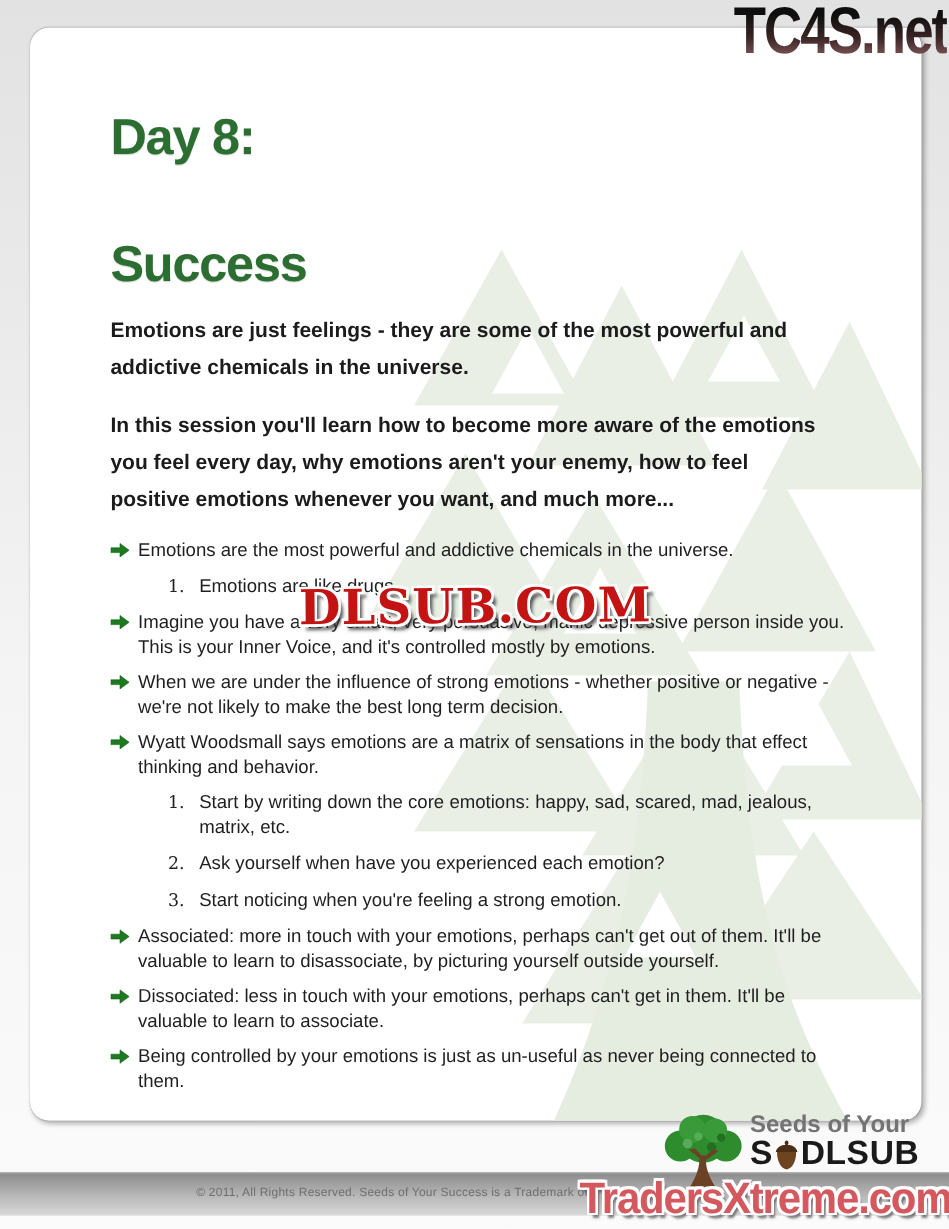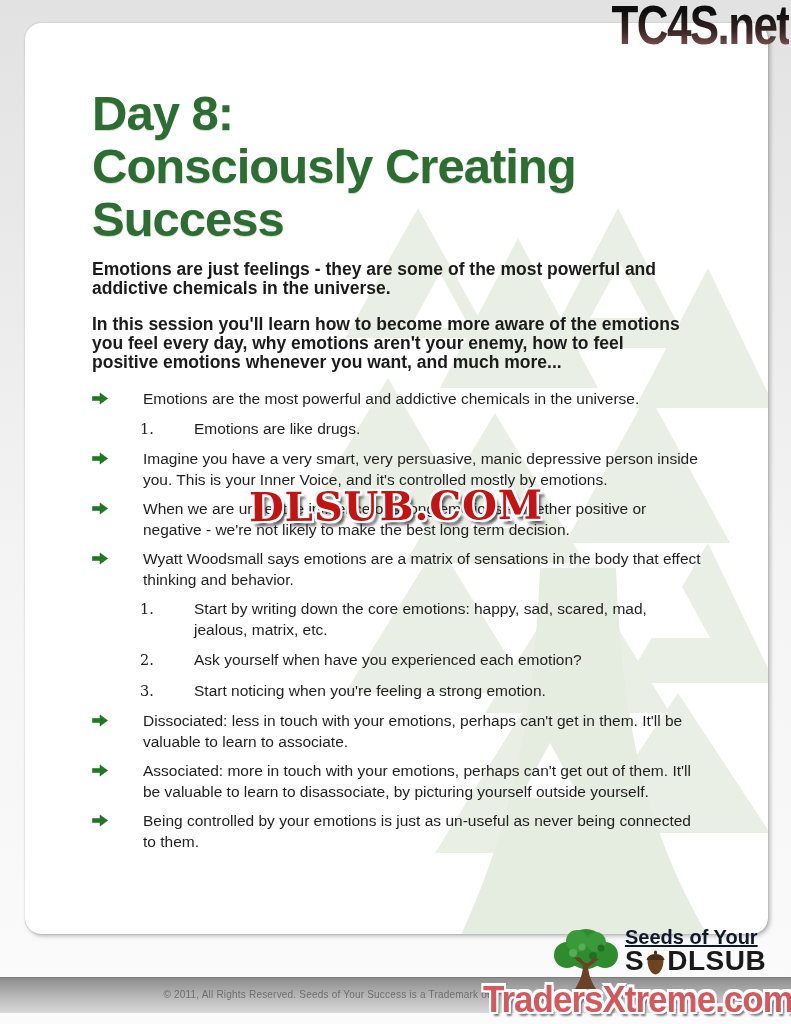--- a/index.html
+++ b/index.html
@@ -9,26 +9,26 @@
     font-family:"Liberation Sans",sans-serif;
   }
   .card{
     position:absolute;left:25px;top:23px;width:743px;height:911px;
     background:#fff;border-radius:16px;overflow:hidden;
     box-shadow:2px 2px 4px rgba(0,0,0,.28),0 0 1px #9f9f9f;
   }
   .tree-watermark{position:absolute;left:265px;top:75px;width:485px;height:850px;}
   .content{position:absolute;left:67px;top:64px;width:612px;}
   .title{
-    margin:0 0 14px 0;font-size:49px;line-height:53px;font-weight:bold;
+    margin:0 0 14px 0;font-size:42px;line-height:53px;font-weight:bold;
     letter-spacing:-1px;color:#2c6e31;text-shadow:0 1px 1px rgba(40,80,40,.25);
   }
-  .intro{margin:0 0 17px 0;width:600px;font-size:17.5px;line-height:19px;font-weight:bold;color:#1b1b1b;}
+  .intro{margin:0 0 17px 0;width:600px;font-size:17.5px;line-height:31px;font-weight:bold;color:#1b1b1b;}
   .list{margin-top:14px;}
-  .row{display:flex;font-size:15.5px;line-height:20.5px;color:#1f1f1f;gap:28px;}
+  .row{display:flex;font-size:15.5px;line-height:20.5px;color:#1f1f1f;}
   .row.bullet{margin-bottom:9px;}
   .row.number{margin-bottom:10px;padding-left:48px;}
   .arrow{flex:none;width:17px;height:14px;margin-top:3px;margin-right:6px;}
   .arrow svg{display:block;width:16px;height:13px;}
   .num{flex:none;width:26px;font-family:"DejaVu Serif",serif;font-size:14.5px;color:#222;}
   .txt{display:block;}
   .tc4s{
     position:absolute;right:2px;top:-7px;z-index:9;
     font-size:55px;font-weight:bold;letter-spacing:-2px;
     transform:scaleX(.8);transform-origin:100% 0;
@@ -53,21 +53,21 @@
   .traders{
     position:absolute;left:483px;top:979px;z-index:10;white-space:nowrap;
     font-size:35px;font-weight:bold;letter-spacing:-1px;color:#d4595f;
     text-shadow:-2px -2px 0 #fff,2px -2px 0 #fff,-2px 2px 0 #fff,2px 2px 0 #fff,
       -2px 0 0 #fff,2px 0 0 #fff,0 -2px 0 #fff,0 2px 0 #fff,
       3px 4px 2px rgba(90,90,90,.8);
     transform:scaleY(1.05);
   }
   .seeds-logo{position:absolute;left:549px;top:927px;z-index:5;display:flex;align-items:flex-start;}
   .seeds-text{margin-left:2px;}
-  .seeds-line1{font-size:20px;font-weight:bold;color:#0f172a;line-height:21px;letter-spacing:0;text-decoration:underline;}
+  .seeds-line1{font-size:20px;font-weight:bold;color:#737373;line-height:21px;letter-spacing:0;}
   .seeds-line2{display:flex;align-items:flex-end;font-size:28px;font-weight:bold;color:#1a1a1a;line-height:25px;letter-spacing:.5px;margin-top:0;}
   .acorn{width:21px;height:25px;margin:0 1px -2px 1px;}
 </style>
 </head>
 <body>
 
 <div class="card">
 
   <svg class="tree-watermark" viewBox="0 0 485 850" xmlns="http://www.w3.org/2000/svg">
     <g fill="#e9efe5">
@@ -88,21 +88,21 @@
     <g fill="#ffffff">
       <polygon points="120,230 150,175 180,230"></polygon>
       <polygon points="300,220 330,165 360,220"></polygon>
       <polygon points="180,430 210,375 240,430"></polygon>
       <polygon points="360,540 390,485 420,540"></polygon>
       <polygon points="230,700 260,645 290,700"></polygon>
     </g>
   </svg>
 
   <div class="content">
-    <h1 class="title"><span>Day 8:</span><br><span>Consciously Creating</span><br><span>Success</span></h1>
+    <h1 class="title"><span>Day 8:</span><br><br><span>Success</span></h1>
     <p class="intro">Emotions are just feelings - they are some of the most powerful and addictive chemicals in the universe.</p>
     <p class="intro">In this session you'll learn how to become more aware of the emotions you feel every day, why emotions aren't your enemy, how to feel positive emotions whenever you want, and much more...</p>
     <div class="list">
         <div class="row bullet">
           <span class="arrow">
             <svg viewBox="0 0 20 16">
               <path d="M0.5 5.5 H10 V1 L19.5 8 L10 15 V10.5 H0.5 Z" fill="#1d7a20" stroke="#135a14" stroke-width="0.6"></path>
             </svg>
           </span>
           <span class="txt">Emotions are the most powerful and addictive chemicals in the universe.</span>
@@ -146,29 +146,29 @@
         <div class="row number">
           <span class="num">3.</span>
           <span class="txt">Start noticing when you're feeling a strong emotion.</span>
         </div>
         <div class="row bullet">
           <span class="arrow">
             <svg viewBox="0 0 20 16">
               <path d="M0.5 5.5 H10 V1 L19.5 8 L10 15 V10.5 H0.5 Z" fill="#1d7a20" stroke="#135a14" stroke-width="0.6"></path>
             </svg>
           </span>
+          <span class="txt">Associated: more in touch with your emotions, perhaps can't get out of them. It'll be valuable to learn to disassociate, by picturing yourself outside yourself.</span>
+        </div>
+        <div class="row bullet">
+          <span class="arrow">
+            <svg viewBox="0 0 20 16">
+              <path d="M0.5 5.5 H10 V1 L19.5 8 L10 15 V10.5 H0.5 Z" fill="#1d7a20" stroke="#135a14" stroke-width="0.6"></path>
+            </svg>
+          </span>
           <span class="txt">Dissociated: less in touch with your emotions, perhaps can't get in them. It'll be valuable to learn to associate.</span>
-        </div>
-        <div class="row bullet">
-          <span class="arrow">
-            <svg viewBox="0 0 20 16">
-              <path d="M0.5 5.5 H10 V1 L19.5 8 L10 15 V10.5 H0.5 Z" fill="#1d7a20" stroke="#135a14" stroke-width="0.6"></path>
-            </svg>
-          </span>
-          <span class="txt">Associated: more in touch with your emotions, perhaps can't get out of them. It'll be valuable to learn to disassociate, by picturing yourself outside yourself.</span>
         </div>
         <div class="row bullet">
           <span class="arrow">
             <svg viewBox="0 0 20 16">
               <path d="M0.5 5.5 H10 V1 L19.5 8 L10 15 V10.5 H0.5 Z" fill="#1d7a20" stroke="#135a14" stroke-width="0.6"></path>
             </svg>
           </span>
           <span class="txt">Being controlled by your emotions is just as un-useful as never being connected to them.</span>
         </div>
       </div>

